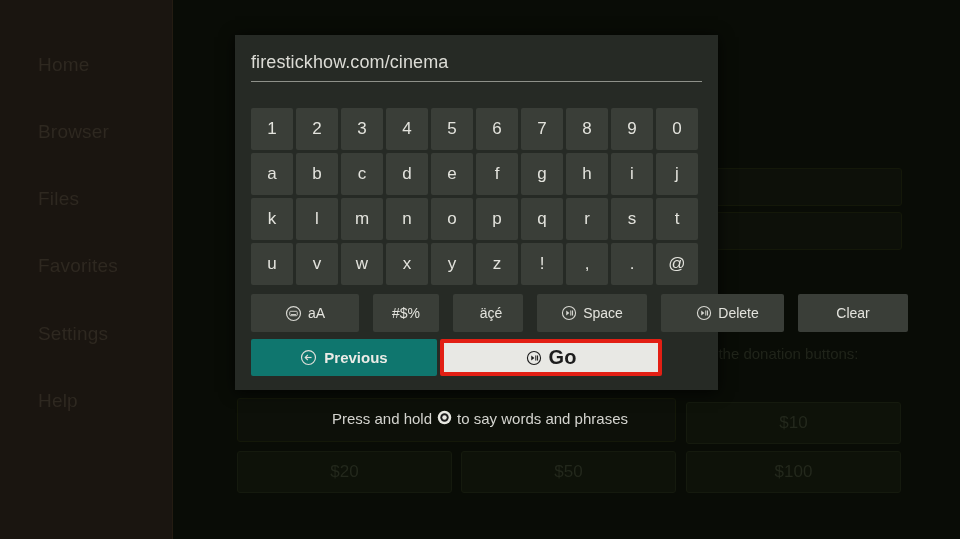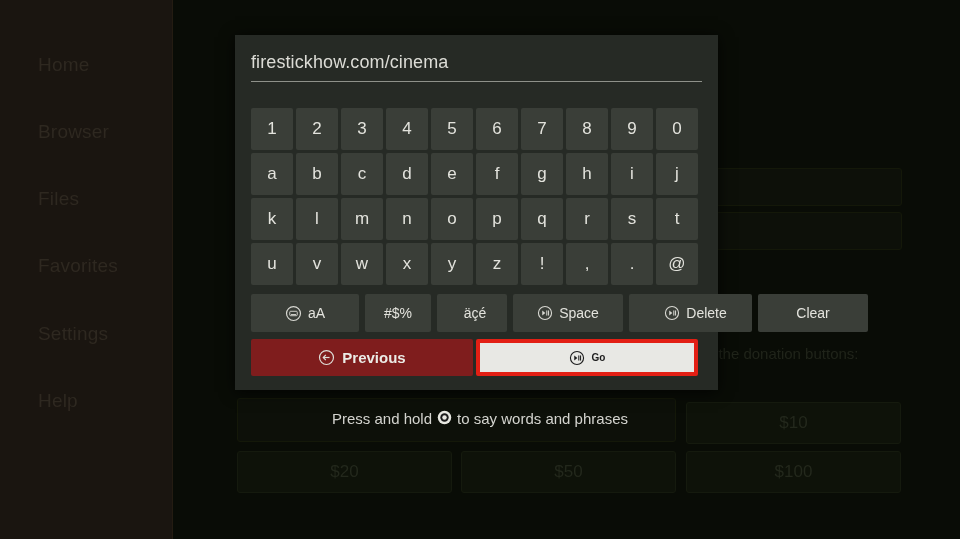--- a/index.html
+++ b/index.html
@@ -114,21 +114,21 @@
     font-size: 17px;
     color: #e3e3dd;
     user-select: none;
   }
 
   
   #kb-func-row {
     position: absolute;
     left: 251px; top: 294px;
     display: flex;
-    gap: 6px;
+    gap: 14px;
   }
   .kb-fn {
     height: 38px;
     background: #3a3e38;
     border-radius: 2px;
     display: flex;
     align-items: center;
     justify-content: center;
     gap: 6px;
     font-size: 14px;
@@ -145,23 +145,23 @@
   .fn-clear { width: 90px; }
 
   
   #kb-action-row {
     position: absolute;
     left: 251px; top: 339px;
     display: flex;
     gap: 3px;
   }
   #btn-previous {
-    width: 222px;
+    width: 186px;
     height: 37px;
-    background: #7f1d1d;
+    background: #0f766e;
     border-radius: 2px;
     display: flex;
     align-items: center;
     justify-content: center;
     gap: 7px;
     font-size: 15px;
     font-weight: bold;
     color: #ebebe6;
     user-select: none;
   }
@@ -171,21 +171,21 @@
     box-sizing: border-box;
     border: 4px solid #e21f14;
     border-radius: 2px;
     background: #e8e8e4;
     display: flex;
     align-items: center;
     justify-content: center;
     gap: 7px;
   }
   #btn-go-label {
-    font-size: 10px;
+    font-size: 20px;
     font-weight: bold;
     color: #1c1c1c;
     user-select: none;
   }
 
   
   #kb-hint {
     position: absolute;
     left: 0; right: 0;
     top: 410px;

